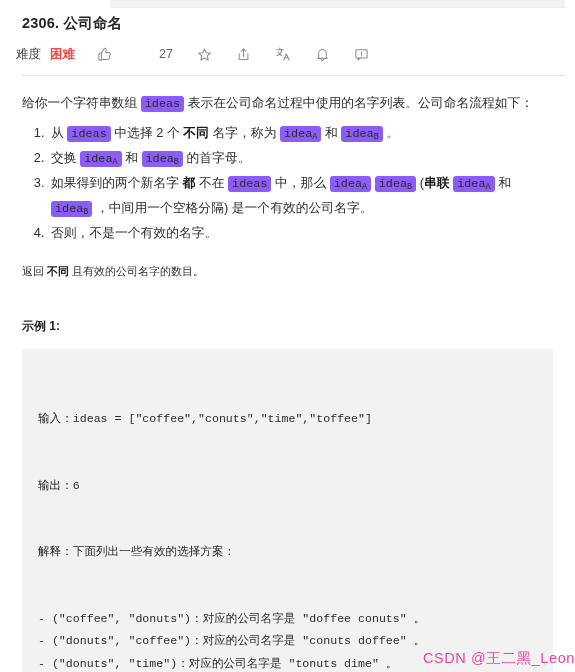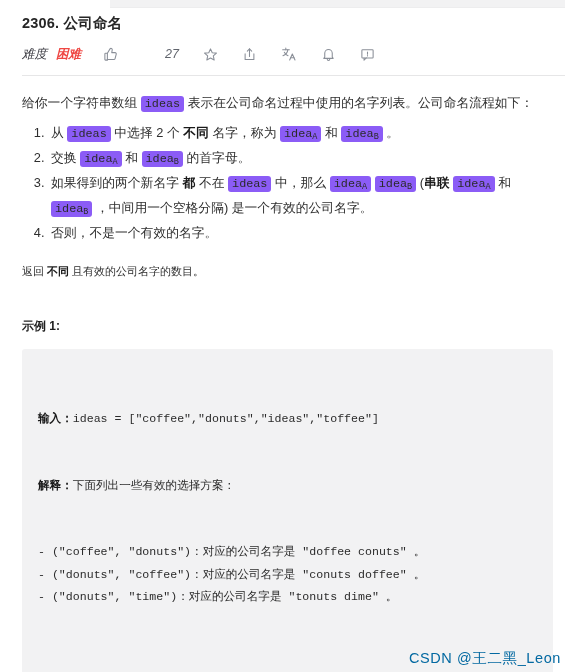--- a/index.html
+++ b/index.html
@@ -45,23 +45,22 @@
     padding: 6px 0 0 22px;
     font-size: 14.5px;
     font-weight: bold;
     color: #262626;
     letter-spacing: 0.2px;
   }
 
   .meta-row {
     display: flex;
     align-items: center;
-    padding: 9px 0 0 22px;
+    padding: 9px 0 0 16px;
     height: 24px;
-    font-style: italic;
   }
   .meta-label {
     font-size: 12.5px;
     color: #3c3c43;
     margin-right: 9px;
   }
   .meta-difficulty {
     font-size: 12.5px;
     font-weight: bold;
     color: #ef4743;
@@ -139,29 +138,29 @@
     background: #f2f2f3;
     border-radius: 3px;
     padding: 14px 16px 16px 16px;
     font-family: "Liberation Mono", "DejaVu Sans Mono", monospace;
     font-size: 11.6px;
     line-height: 1.92;
     color: #2b2b2b;
     white-space: pre-wrap;
     position: relative;
   }
-  .codeblock .k { font-weight: bold; color: #1a1a1a; }
+  .codeblock .k { font-weight: normal; color: #1a1a1a; }
   .codeblock .row { display: block; }
 
   .watermark {
     position: absolute;
-    right: 14px;
+    right: 0;
     bottom: 4px;
     font-size: 14.5px;
-    color: #0369a1;
+    color: #ec4899;
     letter-spacing: 0.6px;
     font-family: "Liberation Sans", "DejaVu Sans", sans-serif;
     pointer-events: none;
   }
 </style>
 </head>
 <body>
 
 <div class="page">
 
@@ -250,21 +249,22 @@
         <li><span>否则，不是一个有效的名字。</span></li>
       </ol>
 
     <div class="return-line">
       <span>返回 </span><b>不同</b><span> 且有效的公司名字的数目。</span>
     </div>
 
     <div class="example-heading">示例 1:</div>
 
     <div class="codeblock">
-      <span class="row"><span class="k">输入：</span><span>ideas = ["coffee","donuts","ideas","toffee"]</span></span>
+      <span class="row"><span class="k">输入：</span><span>ideas = ["coffee","conuts","time","toffee"]</span></span>
+      <span class="row"><span class="k">输出：</span><span>6</span></span>
       <span class="row"><span class="k">解释：</span><span>下面列出一些有效的选择方案：</span></span>
       <span id="valid-cases"><span class="row">- ("coffee", "donuts")：对应的公司名字是 "doffee conuts" 。</span><span class="row">- ("donuts", "coffee")：对应的公司名字是 "conuts doffee" 。</span><span class="row">- ("donuts", "time")：对应的公司名字是 "tonuts dime" 。</span></span>
       
       
       
       
     </div>
 
   </div>
 

